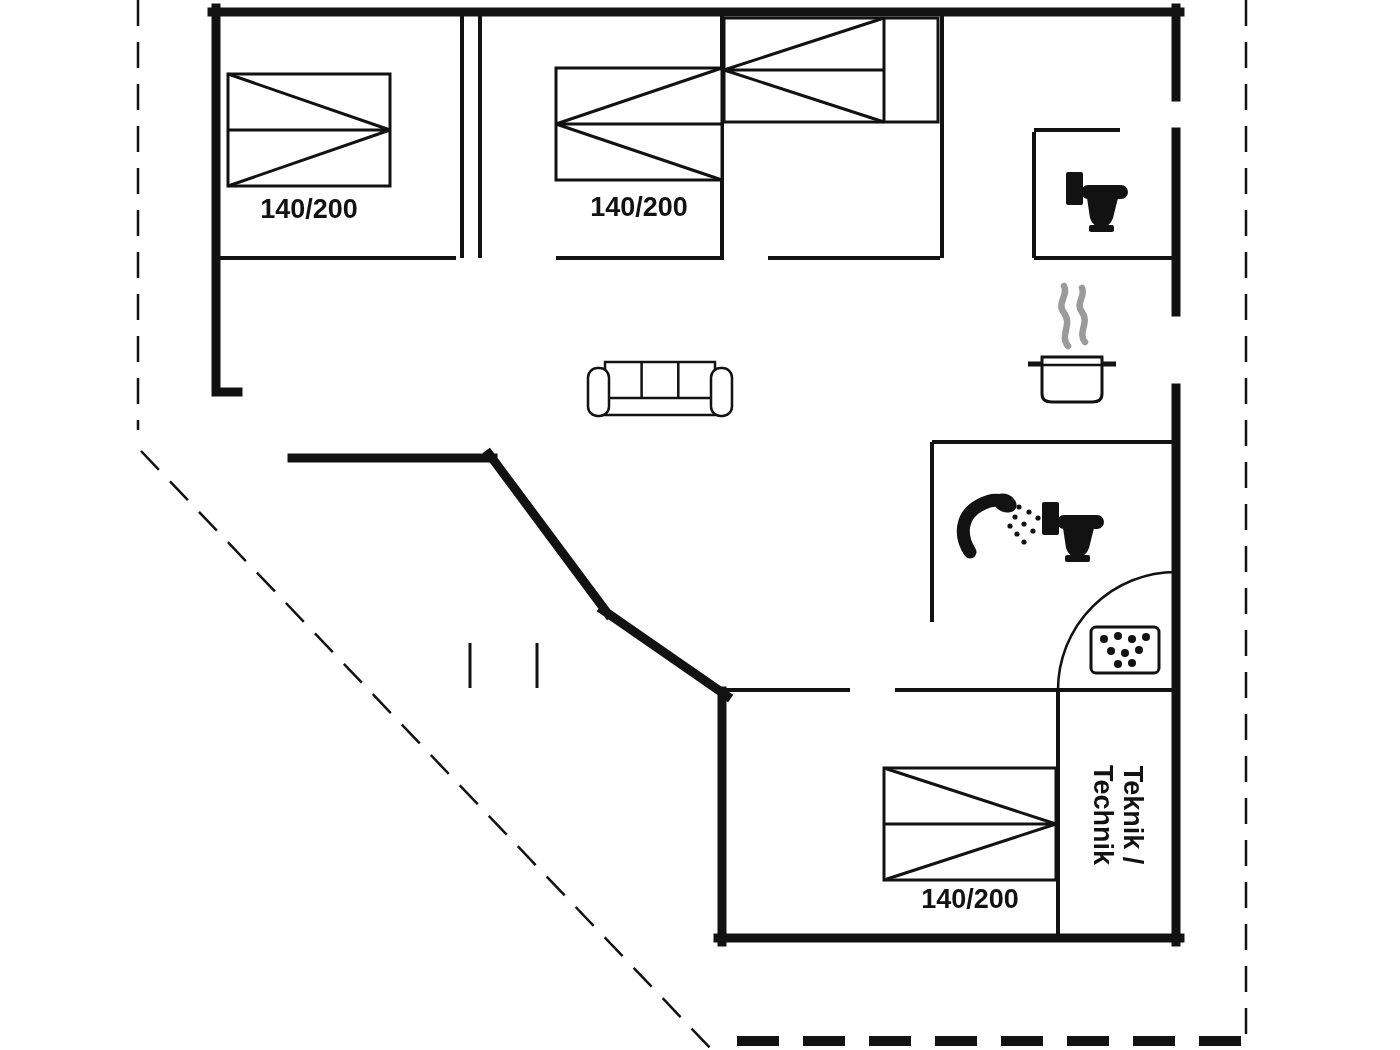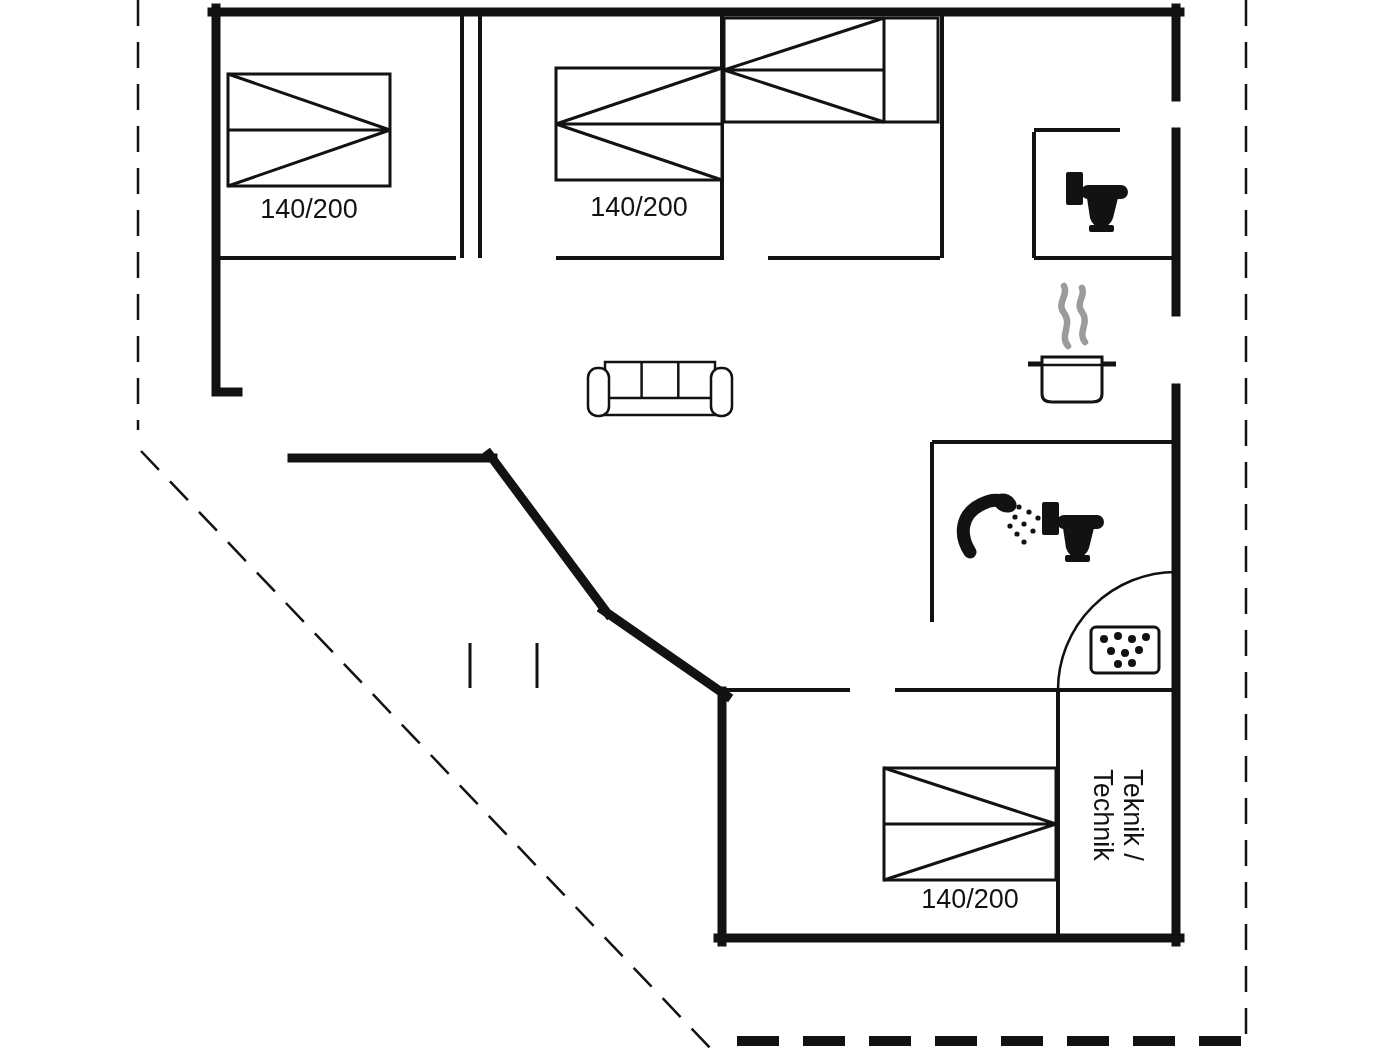--- a/index.html
+++ b/index.html
@@ -7,20 +7,21 @@
     --steam:#9b9b9b;
     --bg:#ffffff;
   }
   html,body{margin:0;padding:0;background:var(--bg);}
   .plan{
     position:relative;
     width:1400px;height:1050px;
     background:var(--bg);
     overflow:hidden;
     font-family:"Liberation Sans",sans-serif;
+    font-weight:bold;
   }
   .plan svg{position:absolute;left:0;top:0;}
 
   
   .w-thick{stroke:var(--wall);stroke-width:9;fill:none;stroke-linecap:square;}
   .w-thin{stroke:var(--wall);stroke-width:4;fill:none;stroke-linecap:butt;}
   .w-line{stroke:var(--wall);stroke-width:3;fill:none;}
   .arc{stroke:var(--wall);stroke-width:2.5;fill:none;}
   .dash-thin{stroke:var(--wall);stroke-width:2.5;fill:none;stroke-dasharray:26 16;}
   .dash-thick{stroke:var(--wall);stroke-width:10;fill:none;stroke-dasharray:42 24;}

